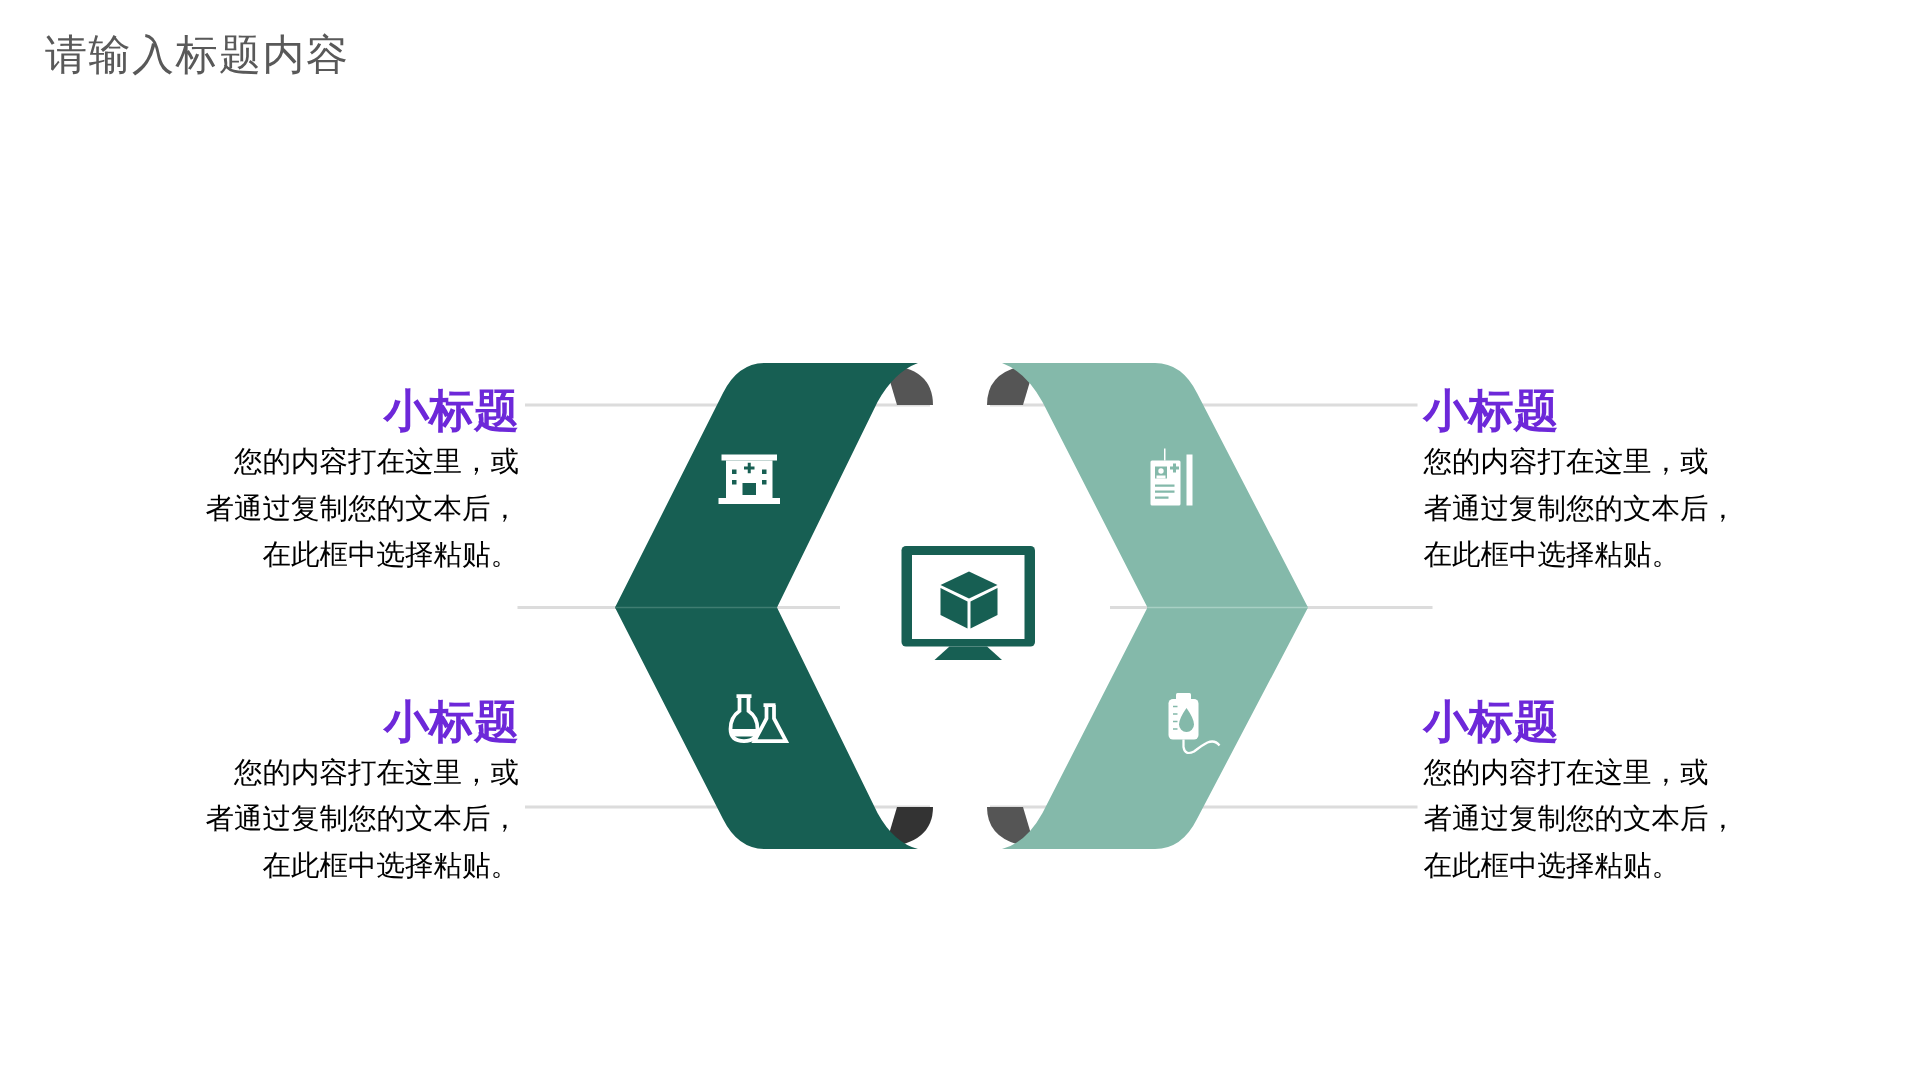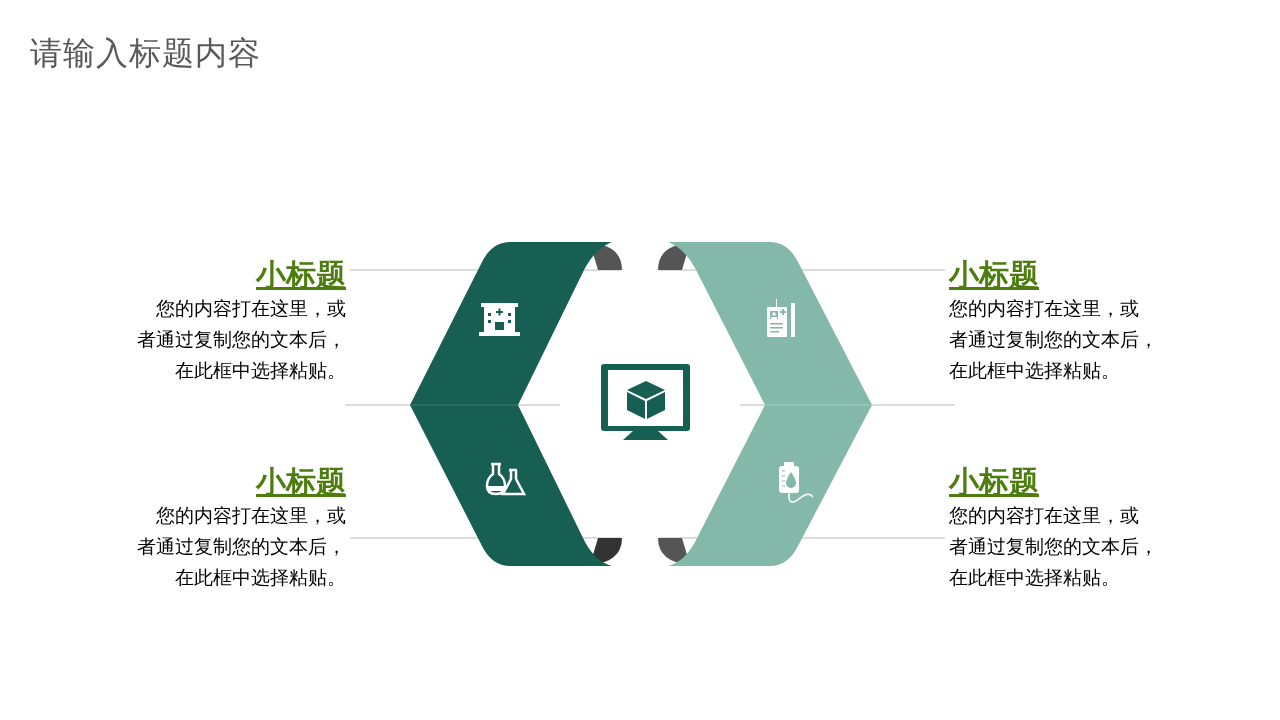--- a/index.html
+++ b/index.html
@@ -1,20 +1,20 @@
 <!DOCTYPE html>
 <html><head>
 <meta charset="utf-8">
 <style>
   html, body { margin:0; padding:0; }
   body { width:1280px; height:720px; background:#ffffff; position:relative; overflow:hidden;
          font-family:"DejaVu Sans", "Liberation Sans", sans-serif; }
-  .title { position:absolute; left:30px; top:32px; font-size:32px; color:#595959; letter-spacing:1px; }
+  .title { position:absolute; left:30px; top:18px; font-size:28px; color:#595959; letter-spacing:1px; }
   .block { position:absolute; width:240px; }
-  .block .h { font-size:30px; font-weight:bold; color:#4d7c0f; line-height:36px;text-decoration:underline; }
+  .block .h { font-size:30px; font-weight:bold; color:#6d28d9; line-height:36px; }
   .block .p { font-size:19px; color:#000000; line-height:31px; }
   .left { text-align:right; }
   .right { text-align:left; }
   svg.diagram { position:absolute; left:0; top:0; }
 </style>
 </head>
 <body>
 
 <div class="title">请输入标题内容</div>
 

